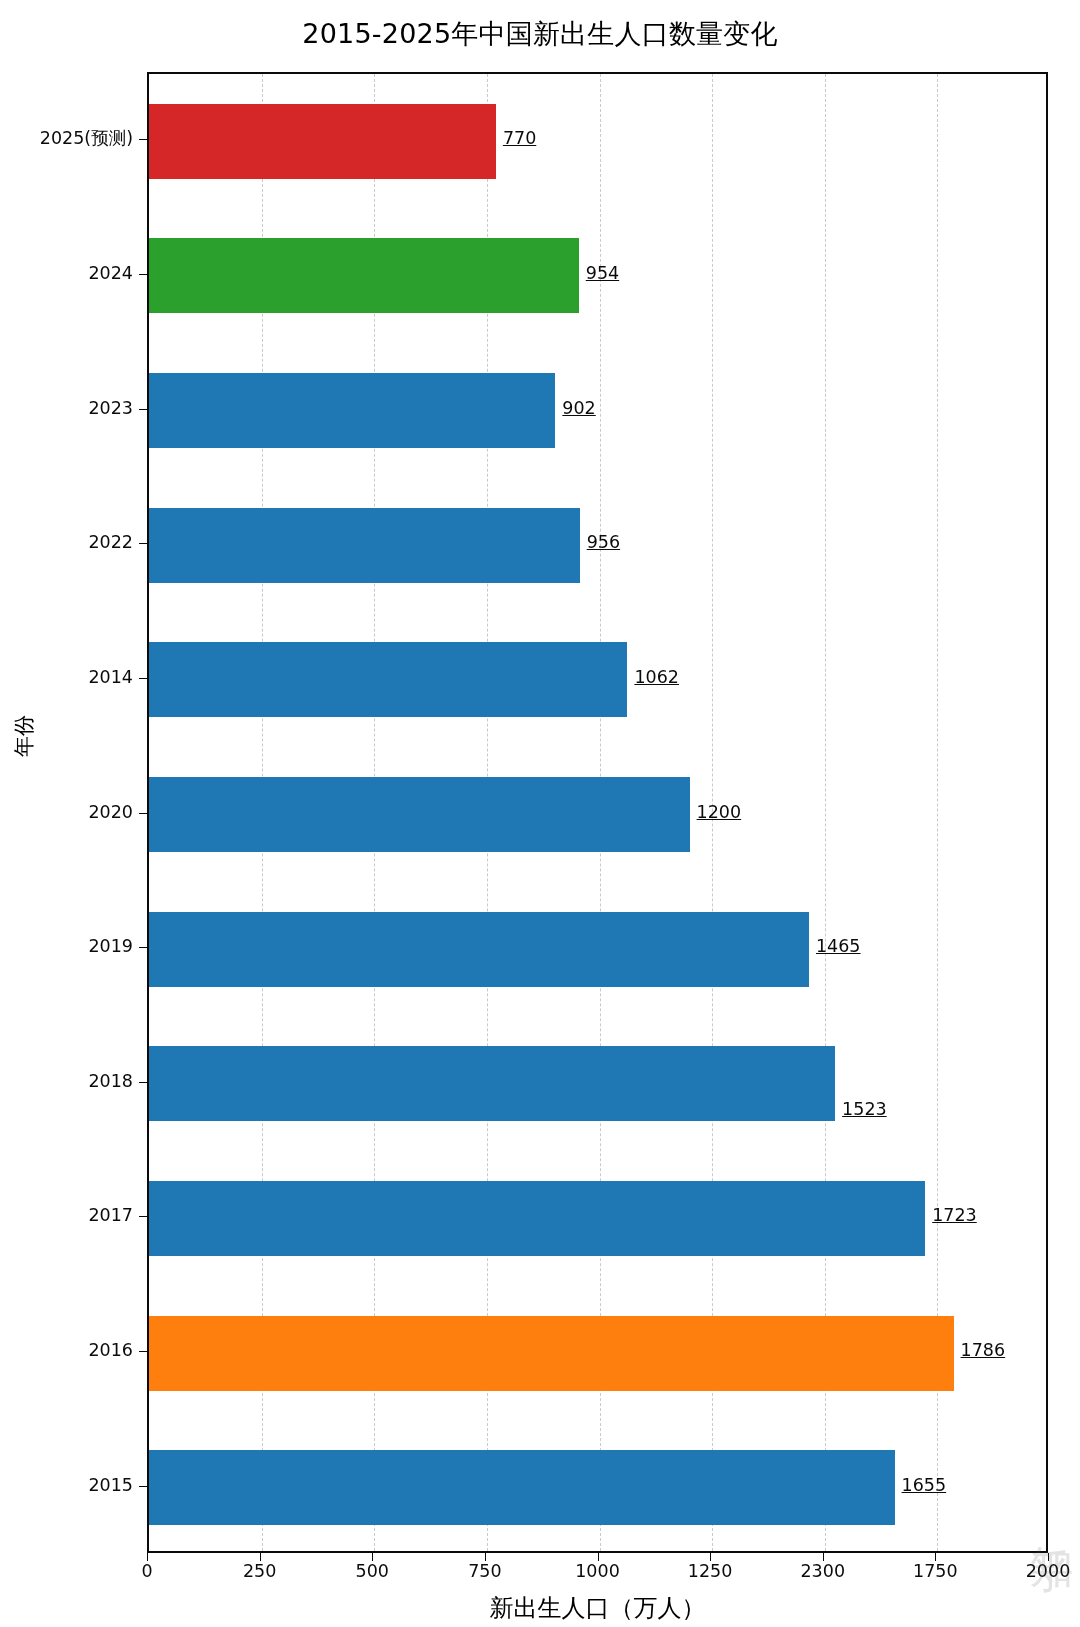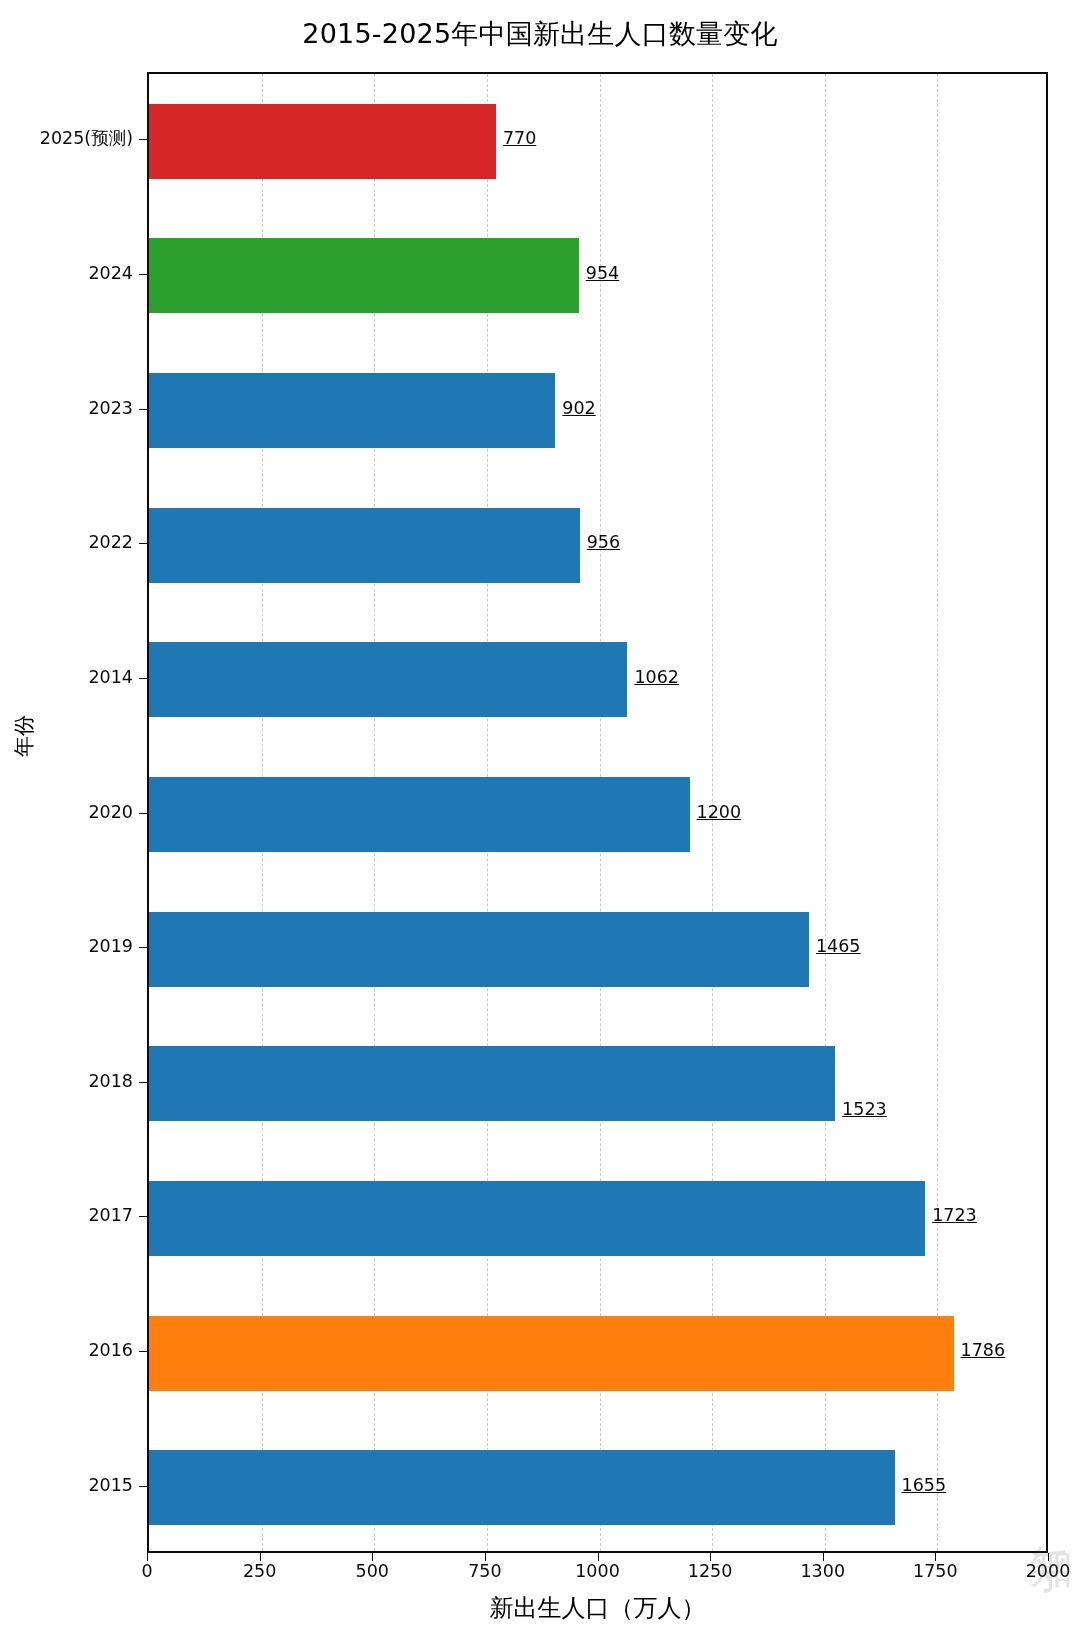--- a/index.html
+++ b/index.html
@@ -205,21 +205,21 @@
       <div class="xtick-label" style="left: 259.625px;">250</div>
       <div class="xtick-mark" style="left: 372.25px;"></div>
       <div class="xtick-label" style="left: 372.25px;">500</div>
       <div class="xtick-mark" style="left: 484.875px;"></div>
       <div class="xtick-label" style="left: 484.875px;">750</div>
       <div class="xtick-mark" style="left: 597.5px;"></div>
       <div class="xtick-label" style="left: 597.5px;">1000</div>
       <div class="xtick-mark" style="left: 710.125px;"></div>
       <div class="xtick-label" style="left: 710.125px;">1250</div>
       <div class="xtick-mark" style="left: 822.75px;"></div>
-      <div class="xtick-label" style="left: 822.75px;">1300</div>
+      <div class="xtick-label" style="left: 822.75px;">2300</div>
       <div class="xtick-mark" style="left: 935.375px;"></div>
       <div class="xtick-label" style="left: 935.375px;">1750</div>
       <div class="xtick-mark" style="left: 1048px;"></div>
       <div class="xtick-label" style="left: 1048px;">2000</div>
     </div>
   <div id="value-layer">
       <div class="value-label" style="left: 502.885px; top: 130.318px;">770</div>
       <div class="value-label" style="left: 585.777px; top: 264.955px;">954</div>
       <div class="value-label" style="left: 562.351px; top: 399.591px;">902</div>
       <div class="value-label" style="left: 586.678px; top: 534.227px;">956</div>

